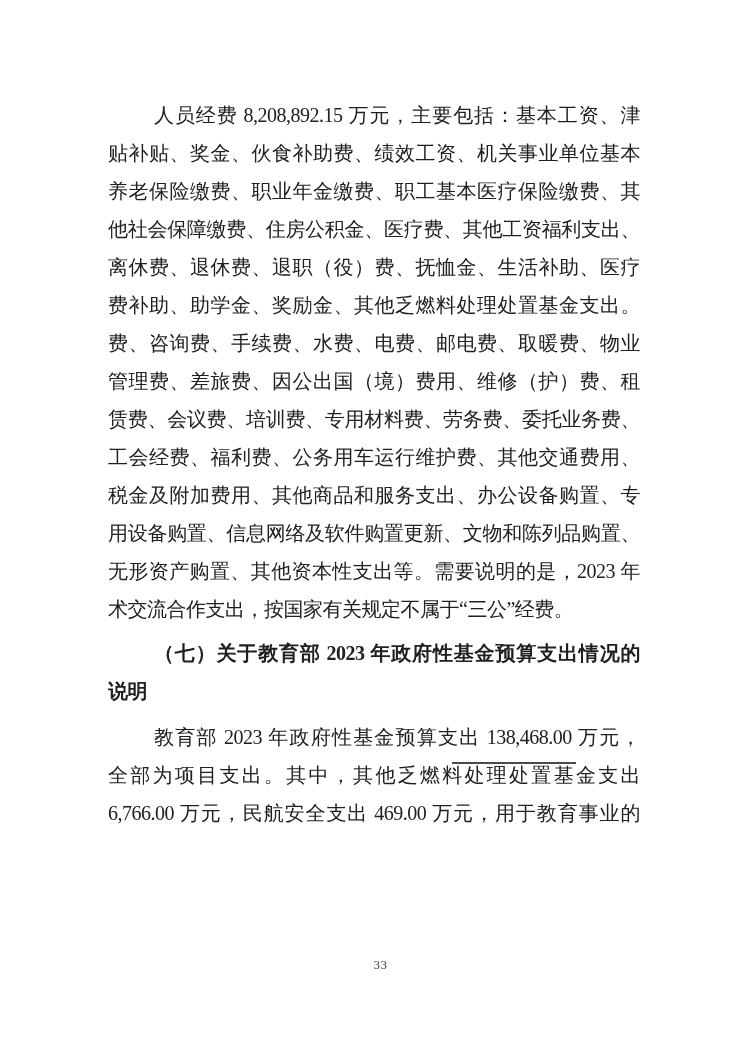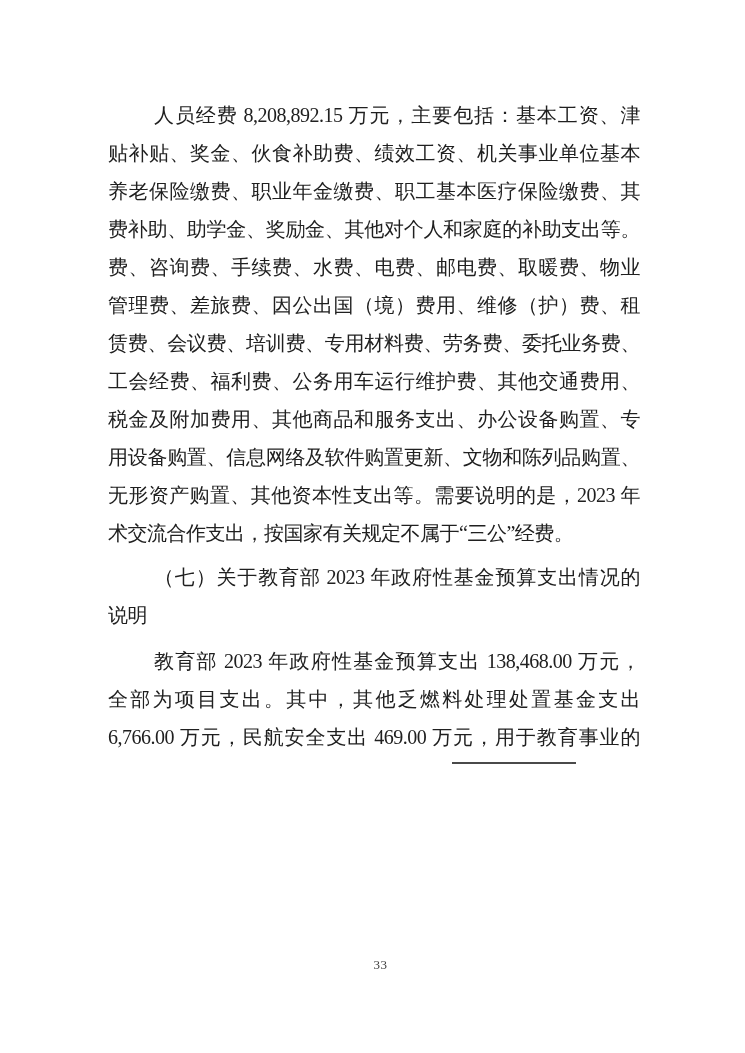--- a/index.html
+++ b/index.html
@@ -28,21 +28,21 @@
     overflow: hidden;
     white-space: nowrap;
   }
   
   .line.short {
     text-align: left;
     text-align-last: left;
   }
   .line.indent { text-indent: 46px; }
   .heading-block { margin-top: 6px; }
-  .heading-block .line { font-weight: normal; }
+  .heading-block .line { font-weight: bold; }
   .para-last { margin-top: 8px; }
   .artifact-line {
     position: absolute;
     left: 452px;
     top: 762px;
     width: 124px;
     height: 2px;
     background: #2a2a2a;
     opacity: 0.85;
   }
@@ -62,21 +62,23 @@
 <body>
 
 <div class="page">
 
   <div class="text-block">
 
     <div class="para">
       <div class="line indent">人员经费 8,208,892.15 万元，主要包括：基本工资、津</div>
       <div class="line">贴补贴、奖金、伙食补助费、绩效工资、机关事业单位基本</div>
       <div class="line">养老保险缴费、职业年金缴费、职工基本医疗保险缴费、其</div>
-      <div class="line">费补助、助学金、奖励金、其他对个人和家庭的补助支出等。</div>
+      <div class="line">他社会保障缴费、住房公积金、医疗费、其他工资福利支出、</div>
+      <div class="line">离休费、退休费、退职（役）费、抚恤金、生活补助、医疗</div>
+      <div class="line">费补助、助学金、奖励金、其他乏燃料处理处置基金支出。</div>
     </div>
 
     <div class="para">
       <div class="line">费、咨询费、手续费、水费、电费、邮电费、取暖费、物业</div>
       <div class="line">管理费、差旅费、因公出国（境）费用、维修（护）费、租</div>
       <div class="line">赁费、会议费、培训费、专用材料费、劳务费、委托业务费、</div>
       <div class="line">工会经费、福利费、公务用车运行维护费、其他交通费用、</div>
       <div class="line">税金及附加费用、其他商品和服务支出、办公设备购置、专</div>
       <div class="line">用设备购置、信息网络及软件购置更新、文物和陈列品购置、</div>
       <div class="line">无形资产购置、其他资本性支出等。需要说明的是，2023 年</div>

